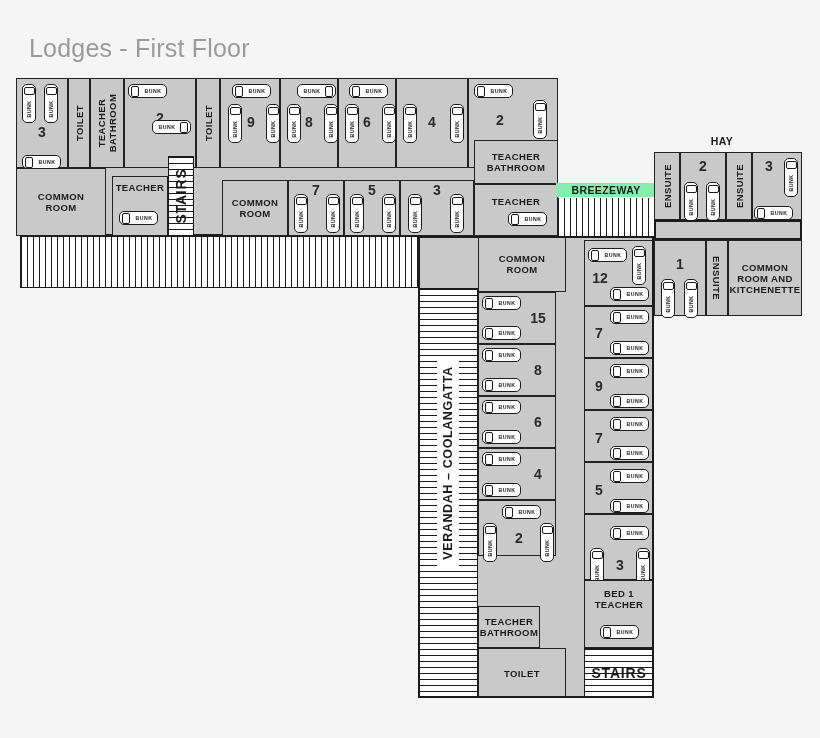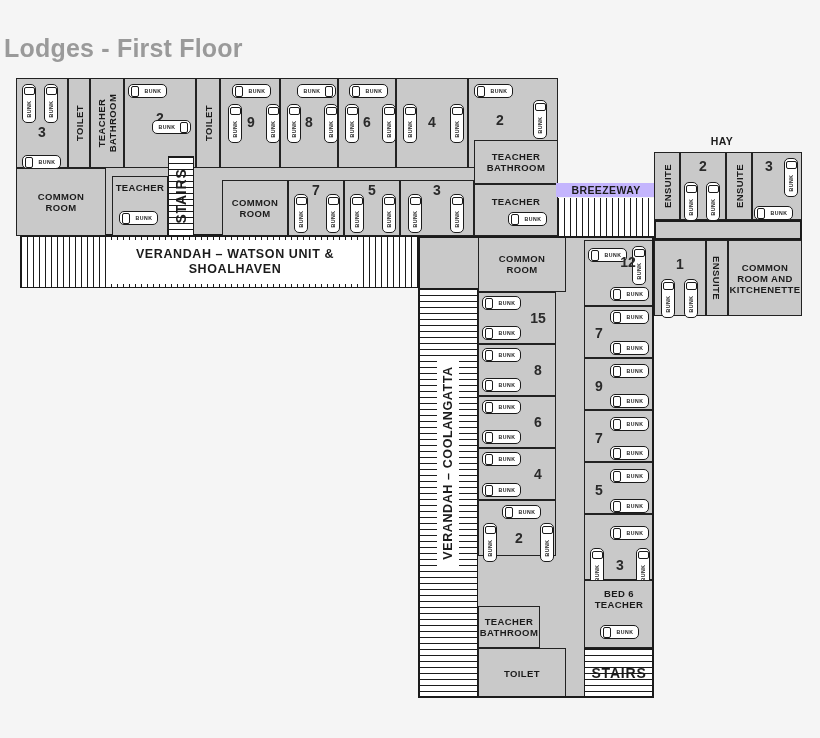--- a/index.html
+++ b/index.html
@@ -7,23 +7,23 @@
     width:820px;height:738px;
     background:#f5f5f5;
     font-family:"Liberation Sans", sans-serif;
     overflow:hidden;
     position:relative;
   }
   #plan{position:absolute;left:0;top:0;width:820px;height:738px;}
 
   
   .title{
-    position:absolute;left:4px;top:34px;
+    position:absolute;left:29px;top:34px;
     font-size:25px;color:#9a9a9a;letter-spacing:.2px;
-    font-weight:700;white-space:nowrap;text-align:center;
+    font-weight:400;white-space:nowrap;text-align:center;
   }
 
   
   .room{
     position:absolute;
     background:#c9c9c9;
     border:1.6px solid #222;
     box-sizing:border-box;
   }
   .fill{ 
@@ -274,25 +274,23 @@
 BATHROOM</div>
 
   <div class="room" style="left:474px;top:184px;width:84px;height:52px;"></div>
   <div class="lbl" style="left:474px;top:194px;width:84px;height:14px;">TEACHER</div>
   <div class="bunk h" style="left:508px;top:212px;">
     <span class="pillow"></span>
     <span class="btxt">BUNK</span>
   </div>
 
   <div class="hatch-v" style="left:20px;top:236px;width:452px;height:52px;"></div>
-  <div class="vlabel" style="left:110px;top:240px;width:250px;height:44px;">VERANDAH – WATSON UNIT &amp;
-SHOALHAVEN</div>
 
   <div class="hatch-v noborder" style="left:558px;top:198px;width:96px;height:38px;"></div>
-  <div class="lbl big" style="left:556px;top:183px;width:100px;height:14px;background:#c4b5fd;">BREEZEWAY</div>
+  <div class="lbl big" style="left:556px;top:183px;width:100px;height:14px;background:#86efac;">BREEZEWAY</div>
 
   <div class="lbl big" style="left:700px;top:134px;width:44px;height:14px;">HAY</div>
 
   <div class="fill" style="left:654px;top:152px;width:148px;height:68px;"></div>
   <div class="outline" style="left:654px;top:152px;width:148px;height:68px;"></div>
   <div class="room" style="left:654px;top:152px;width:26px;height:68px;"></div>
   <div class="lbl rot90" style="left:641px;top:179px;width:52px;height:14px;">ENSUITE</div>
   <div class="room" style="left:680px;top:152px;width:46px;height:68px;"></div>
   <div class="num" style="left:680px;top:158px;width:46px;">2</div>
   <div class="bunk v" style="left:684px;top:182px;">
@@ -418,21 +416,21 @@
     <span class="btxt">BUNK</span>
   </div>
   <div class="bunk v" style="left:632px;top:246px;">
     <span class="pillow"></span>
     <span class="btxt">BUNK</span>
   </div>
   <div class="bunk h" style="left:610px;top:287px;">
     <span class="pillow"></span>
     <span class="btxt">BUNK</span>
   </div>
-  <div class="num" style="left:586px;top:254px;width:28px;padding-left:28px;">12</div>
+  <div class="num" style="left:586px;top:270px;width:28px;">12</div>
 
   <div class="room" style="left:584px;top:306px;width:70px;height:52px;"></div>
   <div class="bunk h" style="left:610px;top:310px;">
     <span class="pillow"></span>
     <span class="btxt">BUNK</span>
   </div>
   <div class="bunk h" style="left:610px;top:341px;">
     <span class="pillow"></span>
     <span class="btxt">BUNK</span>
   </div>
@@ -480,21 +478,21 @@
     <span class="pillow"></span>
     <span class="btxt">BUNK</span>
   </div>
   <div class="bunk v" style="left:636px;top:548px;">
     <span class="pillow"></span>
     <span class="btxt">BUNK</span>
   </div>
   <div class="num" style="left:608px;top:557px;width:24px;">3</div>
 
   <div class="room" style="left:584px;top:580px;width:70px;height:68px;"></div>
-  <div class="lbl" style="left:584px;top:586px;width:70px;height:26px;">BED 6
+  <div class="lbl" style="left:584px;top:586px;width:70px;height:26px;">BED 1
 TEACHER</div>
   <div class="bunk h" style="left:600px;top:625px;">
     <span class="pillow"></span>
     <span class="btxt">BUNK</span>
   </div>
 
   <div class="hatch-h" style="left:584px;top:648px;width:70px;height:50px;"></div>
   <div class="stairtxt" style="left:584px;top:664px;width:70px;height:18px;">STAIRS</div>
 
   <div class="outline" style="left:418px;top:236px;width:236px;height:462px;"></div>

